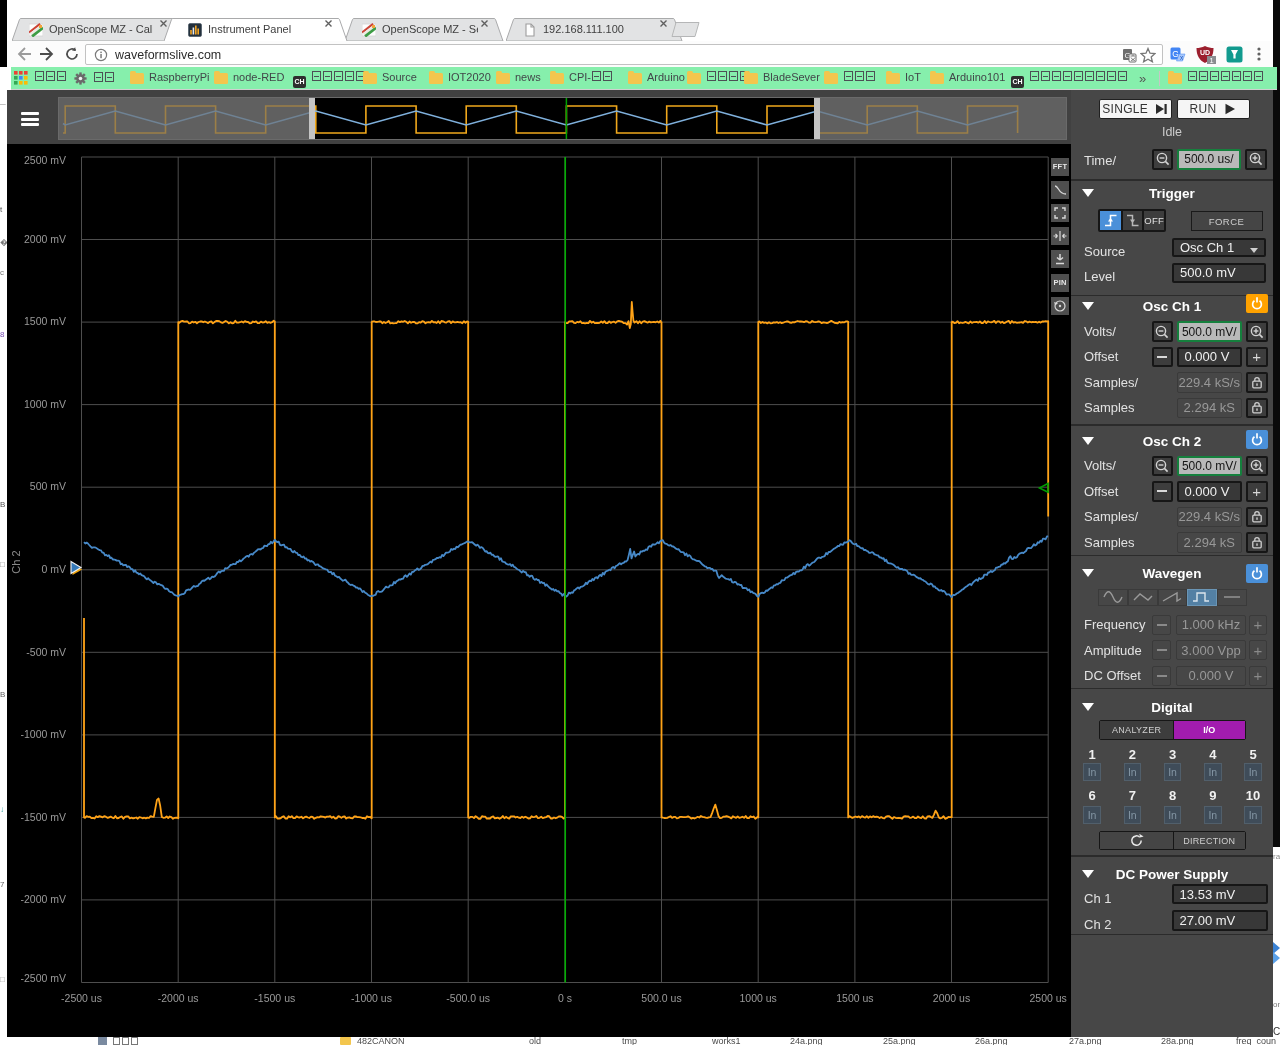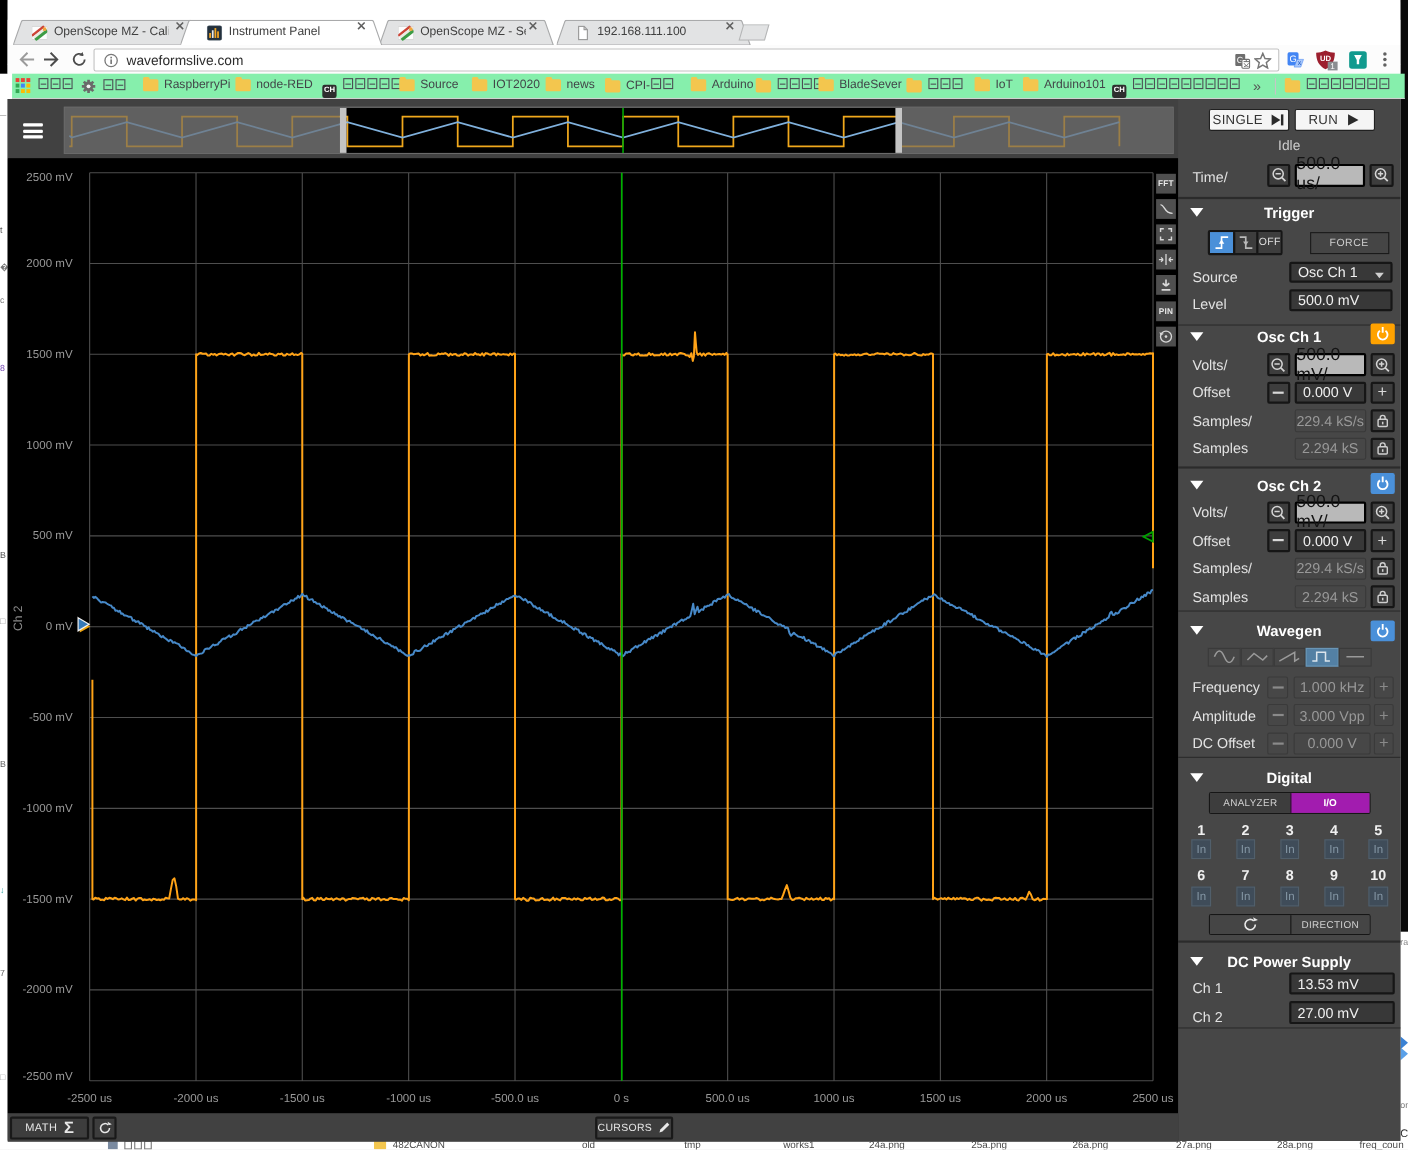--- a/index.html
+++ b/index.html
@@ -42,21 +42,21 @@
 #burger{left:14px;top:22px;width:18px;height:14px}
 #burger div{position:absolute;left:0;width:18px;height:3px;background:#fff;border-radius:1px}
 #minimap{left:51px;top:7px;width:1009px;height:43px;background:#5a5a5a;border:1px solid #6a6a6a}
 #sidebar{left:1064px;top:0px;width:202px;height:947px;background:#474747;font-size:13px;color:#e6e6e6}
 #botbar{left:0;top:922px;width:1064px;height:25.5px;background:#414141}
 #plotwrap{left:0;top:53.5px;width:1064px;height:868.5px;background:#000}
 .shead{position:absolute;width:202px;text-align:center;font-weight:bold;color:#fff;font-size:13.5px}
 .tri{position:absolute;left:11px;width:0;height:0;border-left:6px solid transparent;border-right:6px solid transparent;border-top:8px solid #fff}
 .sdiv{position:absolute;left:0;width:202px;height:1.5px;background:#2b2b2b}
 .btn{position:absolute;background:#3d3d3d;border:2px solid #161616;border-radius:2px;display:flex;align-items:center;justify-content:center;color:#e0e0e0}
-.inp-light{position:absolute;background:#b9b9b9;border:2px solid #000000;border-radius:2px;color:#141414;display:flex;align-items:center;justify-content:center;font-size:16px}
+.inp-light{position:absolute;background:#b9b9b9;border:2px solid #15803d;border-radius:2px;color:#141414;display:flex;align-items:center;justify-content:center;font-size:12px}
 .inp-dark{position:absolute;background:#383838;border:2px solid #161616;border-radius:2px;color:#f0f0f0;display:flex;align-items:center;padding-left:6px;font-size:13px}
 .inp-ghost{position:absolute;background:#474747;border:1.5px solid #3a3a3a;border-radius:2px;color:#989898;display:flex;align-items:center;justify-content:center;font-size:13px}
 .btn.dis{background:#474747;border:1.5px solid #3a3a3a;color:#8a8a8a}
 .pwr{position:absolute;width:22px;height:19px;border-radius:2px;display:flex;align-items:center;justify-content:center}
 .pwr.org{background:#ffa200}.pwr.blu{background:#4a90d9}
 .minus{width:10px;height:2px;background:#d8d8d8}
 .plus{font-size:15px;color:#d8d8d8}
 .wbtn{position:absolute;border:1.5px solid #3a3a3a;background:#474747;display:flex;align-items:center;justify-content:center}
 .wbtn.sel{background:#5380a4;border-color:#6a95b5}
 .inbox{position:absolute;width:17.5px;height:18px;background:#3f4c59;border:1.5px solid #515f6b;color:#8496a4;font-size:10.5px;display:flex;align-items:center;justify-content:center}
@@ -625,31 +625,13 @@
         </div>
 <div class="sdiv" style="top:765px"></div>
 <div class="tri" style="top:779.5px"></div>
 <div class="shead" style="top:776.5px">DC Power Supply</div>
 <div class="abs" style="left:13px;top:800.5px;font-size:13px;color:#e2e2e2;white-space:nowrap">Ch 1</div>
 <div class="inp-dark" style="left:100.6px;top:793.8px;width:96px;height:20.5px">13.53 mV</div>
 <div class="abs" style="left:13px;top:826.5px;font-size:13px;color:#e2e2e2;white-space:nowrap">Ch 2</div>
 <div class="inp-dark" style="left:100.6px;top:820.1px;width:96px;height:20.5px">27.00 mV</div>
 <div class="sdiv" style="top:843.8px"></div>
 </div>
-      <div id="botbar" class="abs">
-        <div class="abs" style="left:2px;top:2.5px;width:72px;height:21px;background:#3d3d3d;border:2px solid #191919;border-radius:2px;display:flex;align-items:center;justify-content:center;gap:6px;color:#e8e8e8">
-          <span style="font-size:10px;letter-spacing:0.4px">MATH</span>
-          <span style="font-size:15px;font-weight:bold">Σ</span>
-        </div>
-        <div class="abs" style="left:77px;top:2.5px;width:22px;height:21px;background:#3d3d3d;border:2px solid #191919;border-radius:2px;display:flex;align-items:center;justify-content:center">
-          <svg width="13" height="13" viewBox="0 0 15 15">
-            <path d="M12.2,7.5 a4.7,4.7 0 1 1 -1.4,-3.3" fill="none" stroke="#e8e8e8" stroke-width="1.6"></path>
-            <path d="M10.2,0.8 L11.2,4.6 L14.6,3.4 Z" fill="#e8e8e8"></path>
-          </svg>
-        </div>
-        <div class="abs" style="left:534px;top:2.5px;width:71px;height:21px;background:#3d3d3d;border:2px solid #191919;border-radius:2px;display:flex;align-items:center;justify-content:center;gap:5px;color:#e8e8e8">
-          <span style="font-size:9.5px;letter-spacing:0.3px">CURSORS</span>
-          <svg width="12" height="12" viewBox="0 0 12 12">
-            <path d="M1.5,10.5 L2.3,7.8 L8.6,1.5 L10.5,3.4 L4.2,9.7 Z" fill="#e8e8e8"></path>
-          </svg>
-        </div>
-      </div>
     </div>
   </div>
 </body></html>

